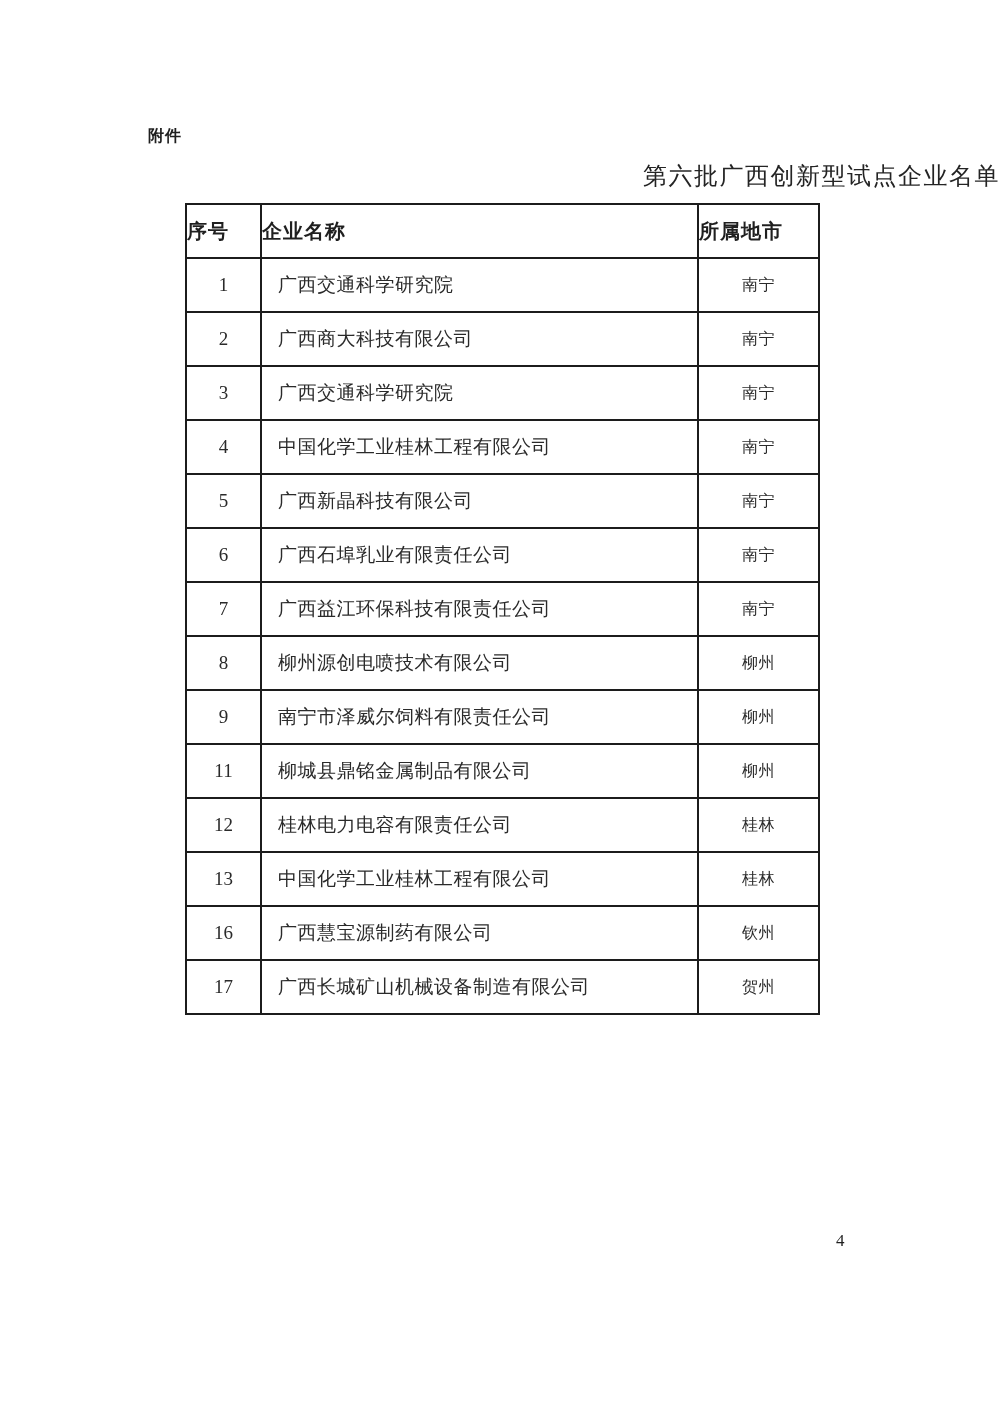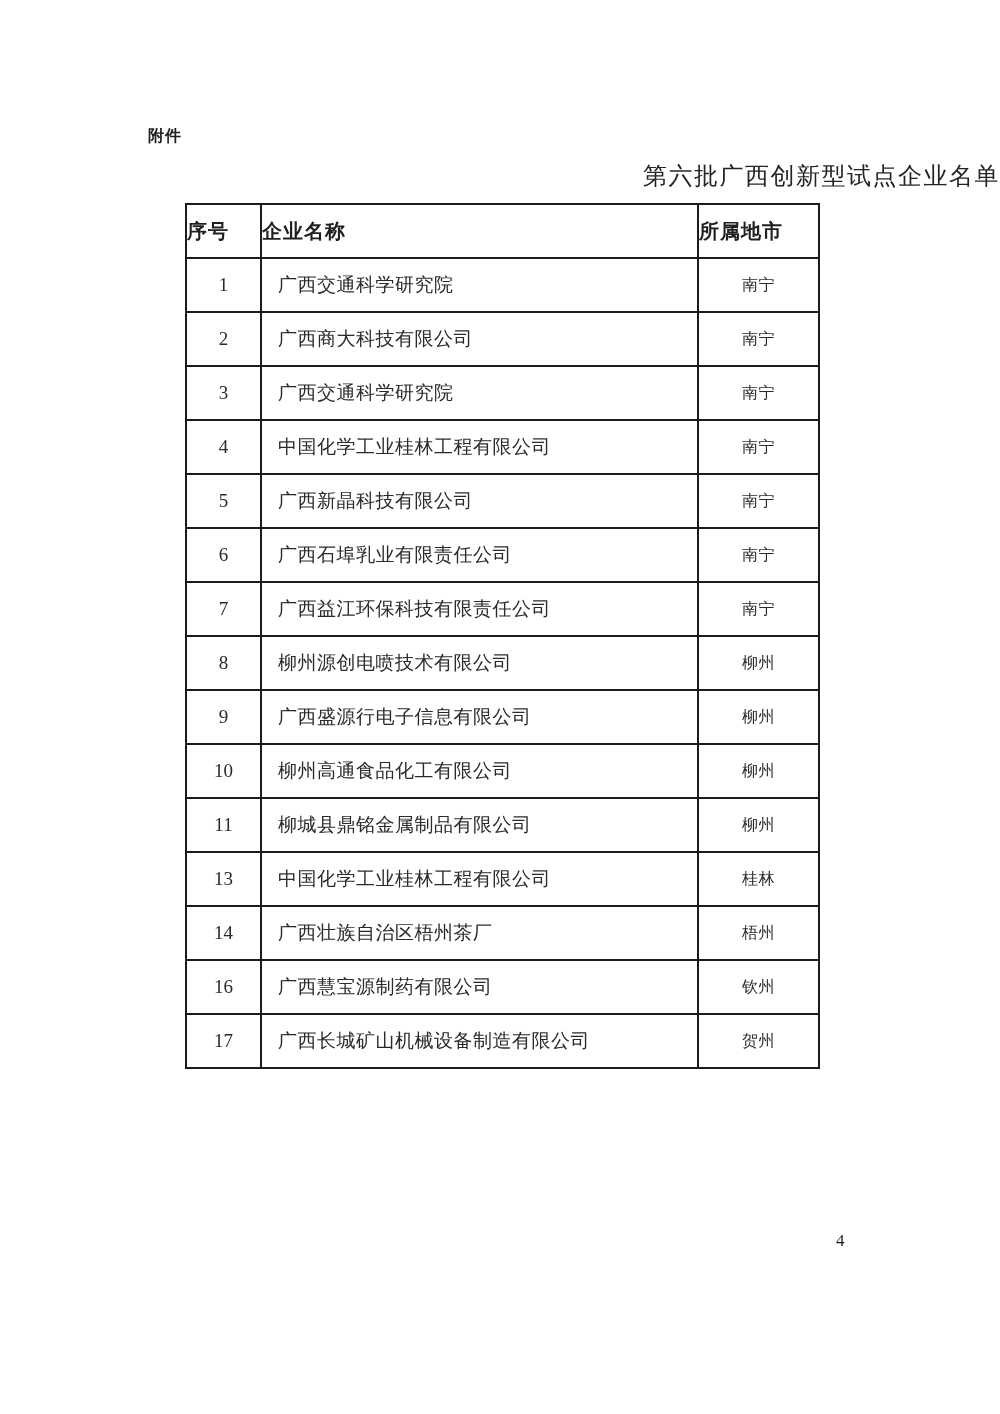--- a/index.html
+++ b/index.html
@@ -149,42 +149,37 @@
           <td class="cell-name">广西益江环保科技有限责任公司</td>
           <td class="cell-city">南宁</td>
         </tr>
         <tr>
           <td class="cell-no">8</td>
           <td class="cell-name">柳州源创电喷技术有限公司</td>
           <td class="cell-city">柳州</td>
         </tr>
         <tr>
           <td class="cell-no">9</td>
-          <td class="cell-name">广西盛源行电子信息有限公司</td>
-          <td class="cell-city">柳州</td>
-        </tr>
-        <tr>
-          <td class="cell-no">10</td>
-          <td class="cell-name">柳州高通食品化工有限公司</td>
+          <td class="cell-name">南宁市泽威尔饲料有限责任公司</td>
           <td class="cell-city">柳州</td>
         </tr>
         <tr>
           <td class="cell-no">11</td>
           <td class="cell-name">柳城县鼎铭金属制品有限公司</td>
           <td class="cell-city">柳州</td>
         </tr>
         <tr>
+          <td class="cell-no">12</td>
+          <td class="cell-name">桂林电力电容有限责任公司</td>
+          <td class="cell-city">桂林</td>
+        </tr>
+        <tr>
           <td class="cell-no">13</td>
           <td class="cell-name">中国化学工业桂林工程有限公司</td>
           <td class="cell-city">桂林</td>
-        </tr>
-        <tr>
-          <td class="cell-no">14</td>
-          <td class="cell-name">广西壮族自治区梧州茶厂</td>
-          <td class="cell-city">梧州</td>
         </tr>
         <tr>
           <td class="cell-no">16</td>
           <td class="cell-name">广西慧宝源制药有限公司</td>
           <td class="cell-city">钦州</td>
         </tr>
         <tr>
           <td class="cell-no">17</td>
           <td class="cell-name">广西长城矿山机械设备制造有限公司</td>
           <td class="cell-city">贺州</td>

